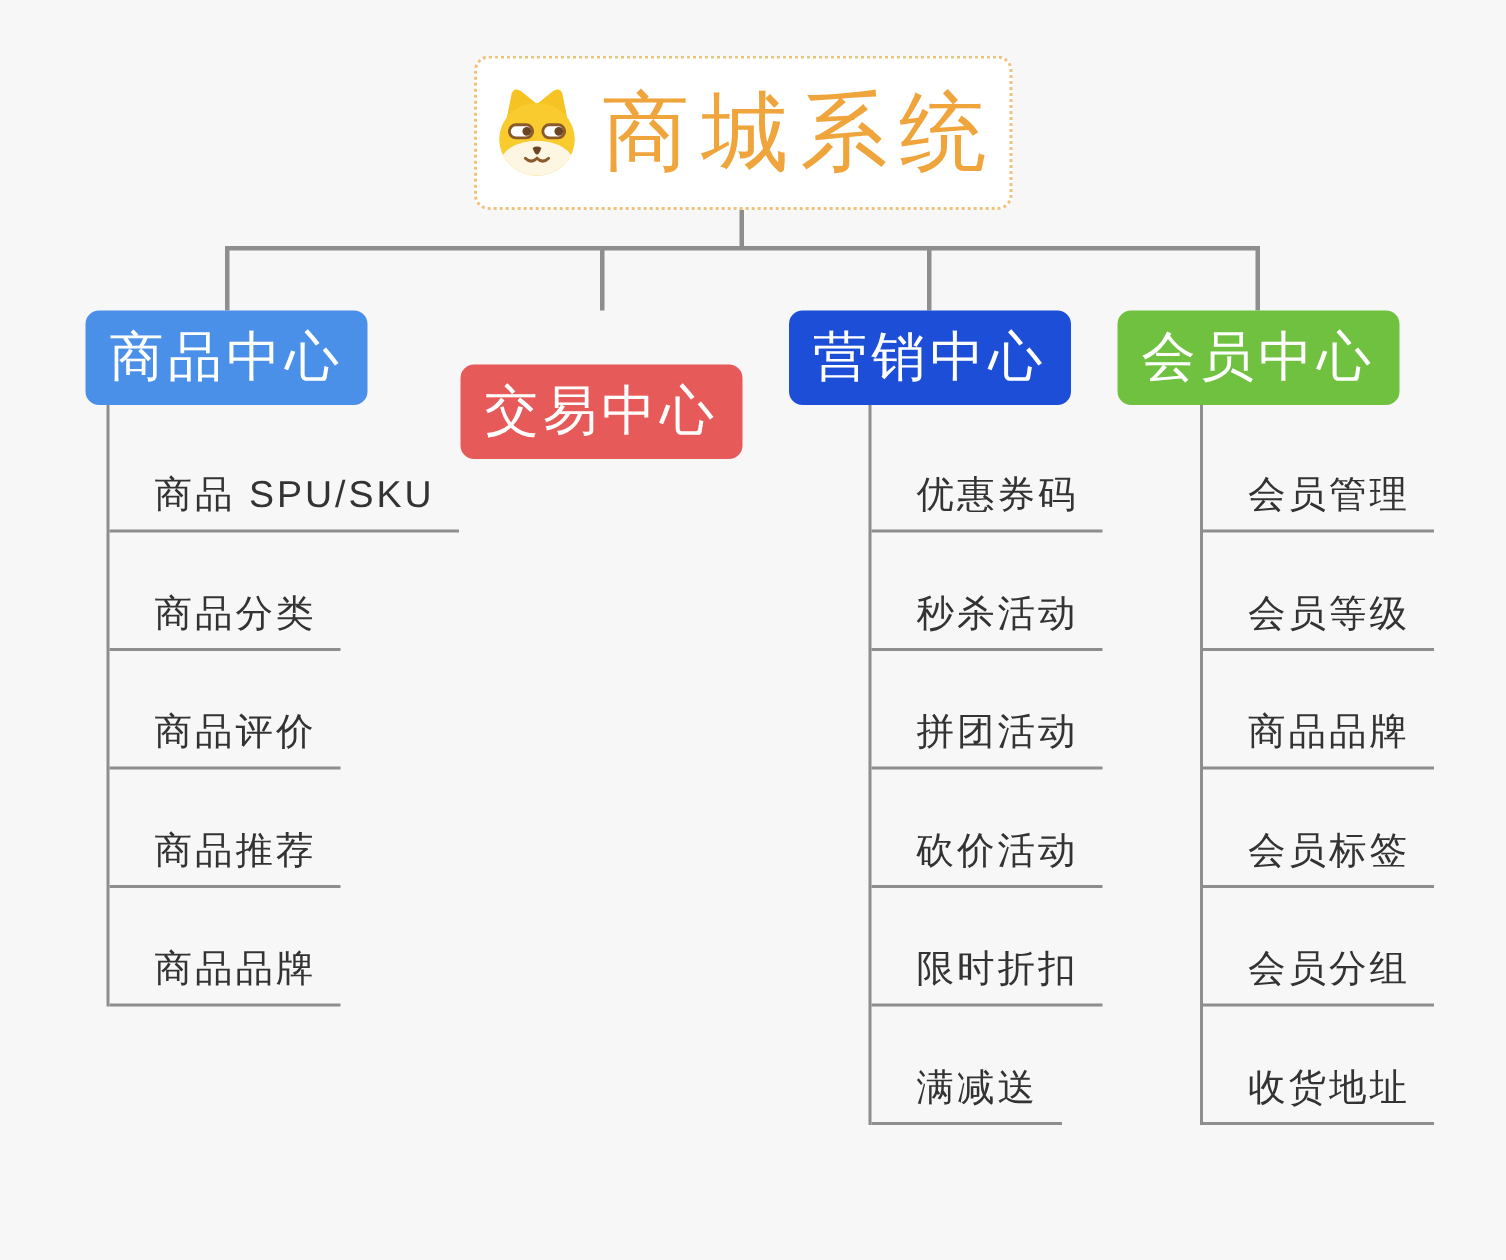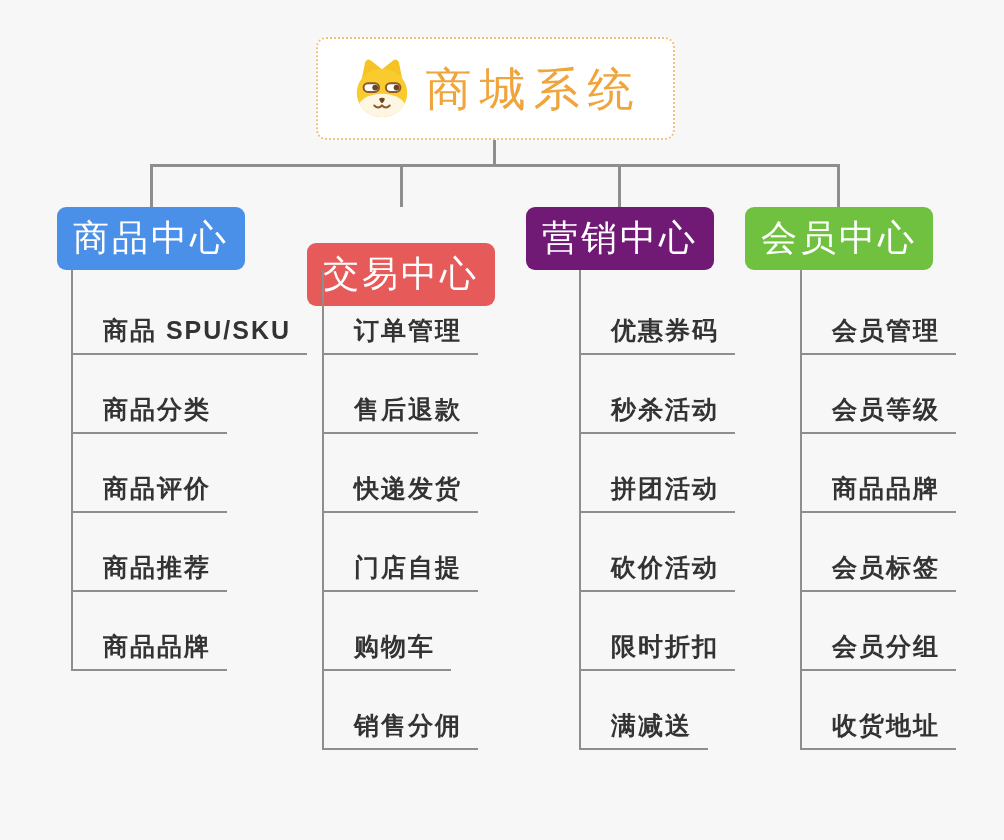--- a/index.html
+++ b/index.html
@@ -5,34 +5,34 @@
   html,body{margin:0;padding:0;background:#f7f7f7;font-family:"Liberation Sans","DejaVu Sans",sans-serif;}
   .canvas{position:relative;width:1004px;height:840px;background:var(--background,#f7f7f7);overflow:hidden;}
 
   
   .line{position:absolute;background:var(--line_gray,#8e8e8e);}
 
   
   .root{position:absolute;left:316px;top:37px;width:359px;height:103px;background:#fff;
         border:2px dotted var(--root_border,#f0c27e);border-radius:10px;box-sizing:border-box;
         display:flex;align-items:center;justify-content:center;gap:12px;}
-  .root-title{font-size:46px;letter-spacing:8px;color:var(--root_accent,#f0a43c);white-space:nowrap;line-height:1;}
+  .root-title{font-size:58px;letter-spacing:8px;color:var(--root_accent,#f0a43c);white-space:nowrap;line-height:1;}
 
   
   .branch{position:absolute;top:207px;height:63px;width:188px;border-radius:9px;
           display:flex;align-items:center;justify-content:center;
           color:#fff;font-size:36px;letter-spacing:3px;white-space:nowrap;}
 
   
   .col{position:absolute;top:270px;border-left:2px solid var(--line_gray,#8e8e8e);}
   .node{width:max-content;height:79px;display:flex;align-items:flex-end;
         border-bottom:2px solid var(--line_gray,#8e8e8e);box-sizing:border-box;}
   .node:first-child{height:85px;}
   .node span{padding:0 16px 8px 30px;font-size:25px;letter-spacing:2px;
-             color:var(--item_text,#333);white-space:nowrap;line-height:1.15;font-weight:bold;}
+             color:var(--item_text,#333);white-space:nowrap;line-height:1.15;}
 </style>
 </head>
 <body>
 
 <div class="canvas">
 
   <div class="line" style="left:493px;top:140px;width:3px;height:26px;"></div>
   <div class="line" style="left:150px;top:164px;width:690px;height:3px;"></div>
   <div class="line" style="left:150px;top:165px;width:3px;height:42px;"></div>
   <div class="line" style="left:400px;top:165px;width:3px;height:42px;"></div>
@@ -59,21 +59,21 @@
     </span>
     <span class="root-title">商城系统</span>
   </div>
 
   <div class="branch" style="left: 57px; background: rgb(74, 144, 232);">
     <span>商品中心</span>
   </div>
   <div class="branch" style="left: 307px; background: rgb(230, 91, 89); margin-top: 36px;">
     <span>交易中心</span>
   </div>
-  <div class="branch" style="left: 526px; background: #701a75;">
+  <div class="branch" style="left: 526px; background: #1d4ed8;">
     <span>营销中心</span>
   </div>
   <div class="branch" style="left: 745px; background: rgb(111, 193, 63);">
     <span>会员中心</span>
   </div>
 
   <div class="col" style="left:71px;">
     <div class="node">
         <span>商品 SPU/SKU</span>
       </div>
@@ -84,40 +84,20 @@
         <span>商品评价</span>
       </div>
     <div class="node">
         <span>商品推荐</span>
       </div>
     <div class="node">
         <span>商品品牌</span>
       </div>
   </div>
 
-  <div class="col" style="left:322px;">
-    <div class="node">
-        <span>订单管理</span>
-      </div>
-    <div class="node">
-        <span>售后退款</span>
-      </div>
-    <div class="node">
-        <span>快递发货</span>
-      </div>
-    <div class="node">
-        <span>门店自提</span>
-      </div>
-    <div class="node">
-        <span>购物车</span>
-      </div>
-    <div class="node">
-        <span>销售分佣</span>
-      </div>
-  </div>
 
   <div class="col" style="left:541px;margin-left:38px;">
     <div class="node">
         <span>优惠券码</span>
       </div>
     <div class="node">
         <span>秒杀活动</span>
       </div>
     <div class="node">
         <span>拼团活动</span>

